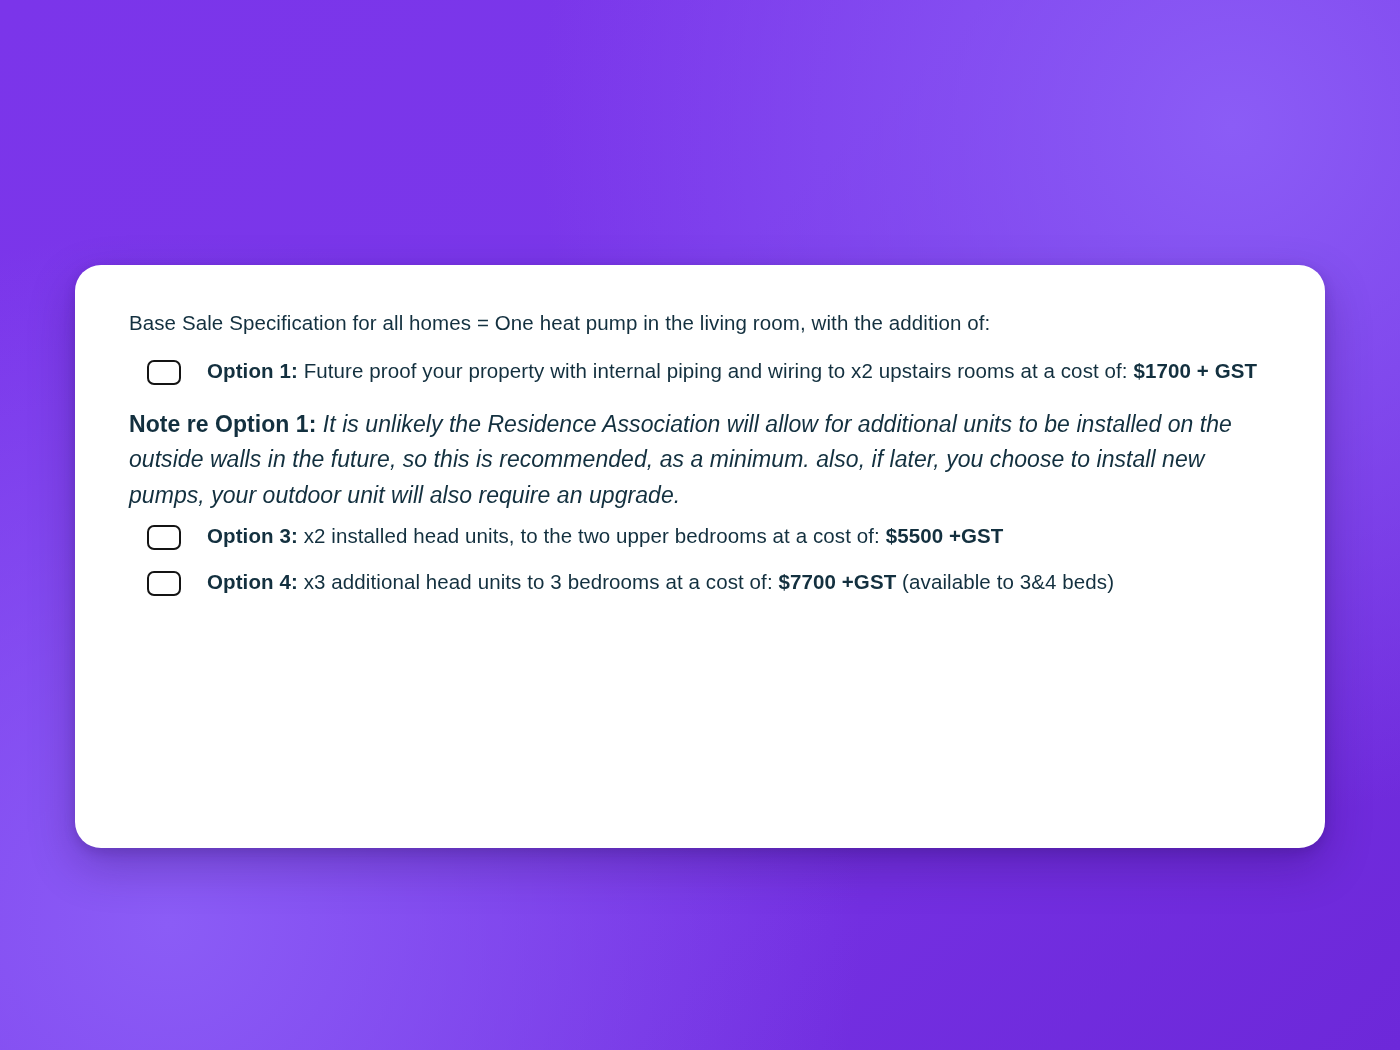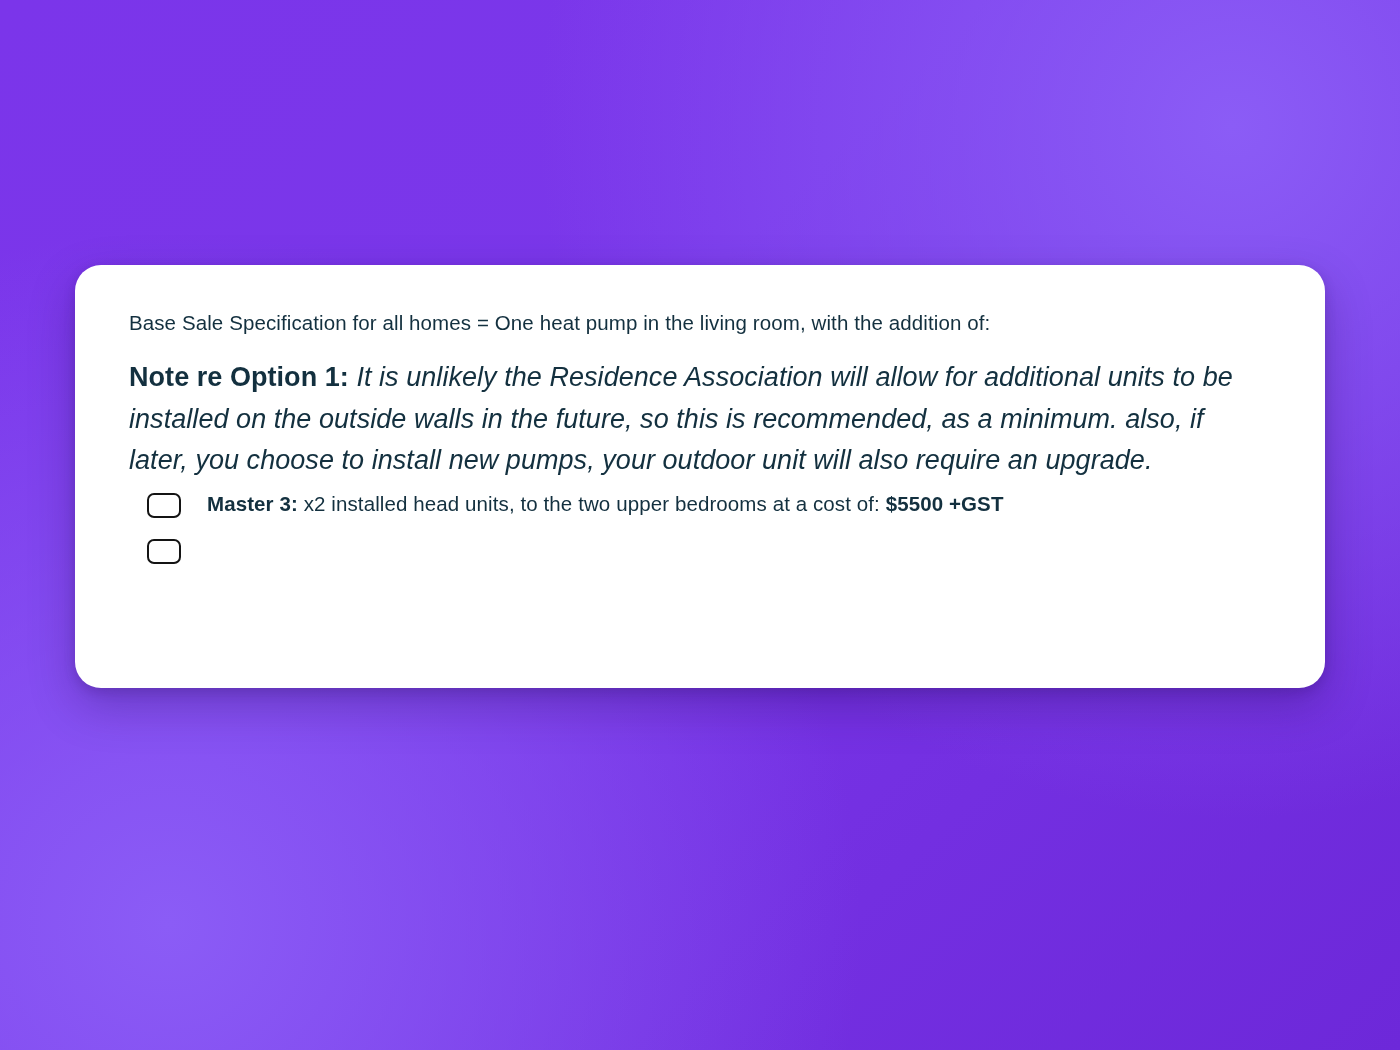--- a/index.html
+++ b/index.html
@@ -21,21 +21,21 @@
       radial-gradient(circle at 12% 88%, #8b5cf6 0%, rgba(139,92,246,0) 45%),
       radial-gradient(circle at 88% 12%, #8b5cf6 0%, rgba(139,92,246,0) 45%),
       linear-gradient(135deg, #7b35ea 0%, #7a37ea 40%, #6d28d9 100%);
     box-sizing: border-box;
   }
   .card {
     position: absolute;
     left: 75px;
     top: 265px;
     width: 1250px;
-    height: 423px;
+    height: 583px;
     background: #ffffff;
     border-radius: 26px;
     box-shadow: 0 18px 46px rgba(40, 10, 90, 0.30), 0 4px 12px rgba(40, 10, 90, 0.18);
     box-sizing: border-box;
     padding: 44px 56px 40px 54px;
   }
   .intro {
     font-size: 20.5px;
     color: #13303f;
     line-height: 1.35;
@@ -67,21 +67,21 @@
     line-height: 1.35;
     letter-spacing: 0.1px;
   }
   .option-text .lead {
     font-weight: bold;
   }
   .option-text .price {
     font-weight: bold;
   }
   .note {
-    font-size: 27px;
+    font-size: 23px;
     color: #13303f;
     line-height: 1.55;
     margin: 0 0 8px 0;
     letter-spacing: 0.05px;
   }
   .note .note-label {
     font-weight: bold;
     font-style: normal;
   }
   .note .note-body {
@@ -92,31 +92,40 @@
   }
 </style>
 </head>
 <body>
 
 <div class="page">
   <div class="card">
 
     <p class="intro">Base Sale Specification for all homes = One heat pump in the living room, with the addition of:</p>
 
+    <div class="option-row opt-row-1">
+      <div class="checkbox"></div>
+      <div class="option-text">
+        <span class="lead">Option 1:</span><span> Future proof your property with internal piping and wiring to x2 upstairs rooms at a cost of: </span><span class="price">$1700 + GST</span><span class="tail"></span>
+      </div>
+    </div>
 
     <p class="note">
       <span class="note-label">Note re Option 1:</span><span class="note-body"> It is unlikely the Residence Association will allow for additional units to be installed on the outside walls in the future, so this is recommended, as a minimum. also, if later, you choose to install new pumps, your outdoor unit will also require an upgrade.</span>
     </p>
 
 
     <div class="option-row">
       <div class="checkbox"></div>
       <div class="option-text">
-        <span class="lead">Master 3:</span><span> x2 installed head units, to the two upper bedrooms at a cost of: </span><span class="price">$5500 +GST</span><span class="tail"></span>
+        <span class="lead">Option 3:</span><span> x2 installed head units, to the two upper bedrooms at a cost of: </span><span class="price">$5500 +GST</span><span class="tail"></span>
       </div>
     </div>
 
     <div class="option-row">
       <div class="checkbox"></div>
+      <div class="option-text">
+        <span class="lead">Option 4:</span><span> x3 additional head units to 3 bedrooms at a cost of: </span><span class="price">$7700 +GST</span><span class="tail"> (available to 3&amp;4 beds)</span>
+      </div>
     </div>
 
   </div>
 </div>
 
 </body></html>

